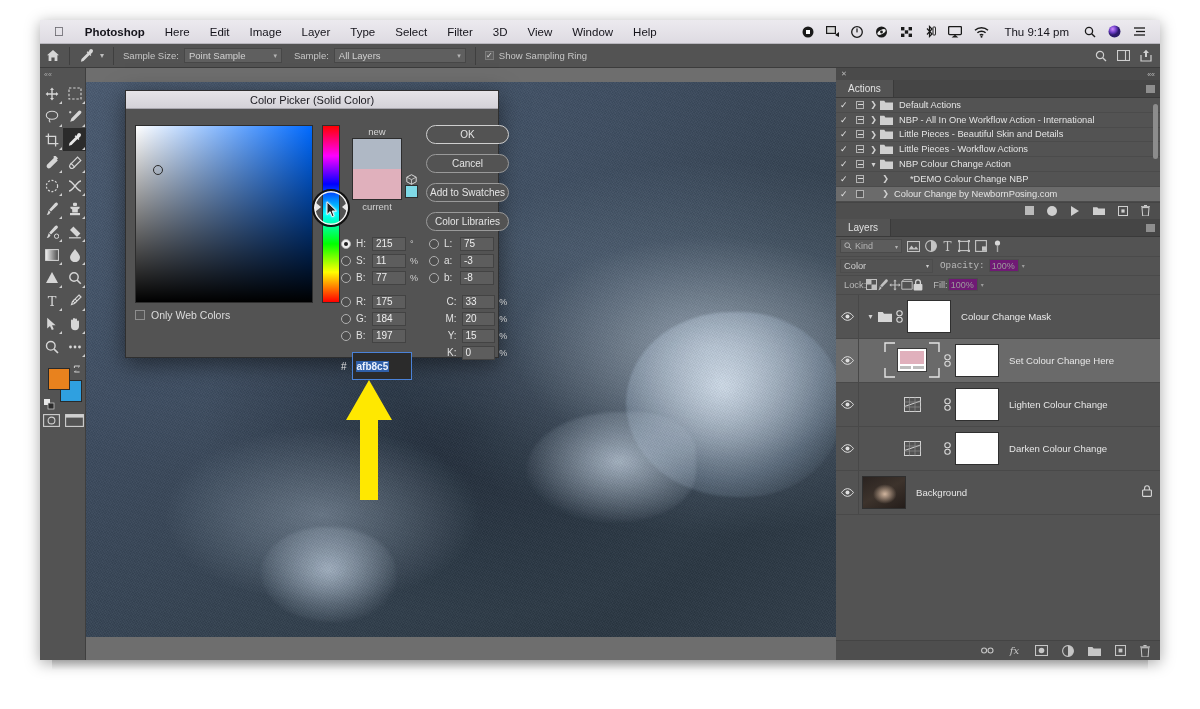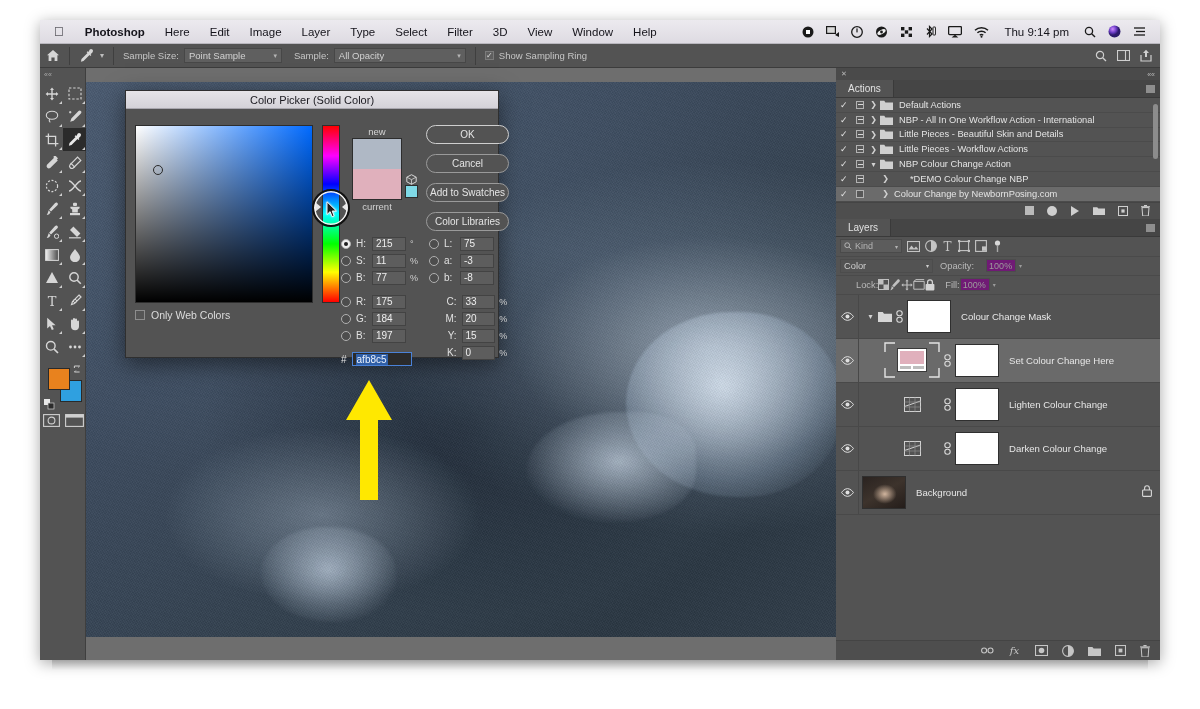--- a/index.html
+++ b/index.html
@@ -218,22 +218,22 @@
     color: #ededed; font-size: 10px; display: flex; align-items: center; padding: 0 3px;
   }
   .funit { font-size: 9px; color: #cfcfcf; margin-left: 4px; width: 10px; }
   .fgroup-l { position: absolute; left: 0; top: 0; width: 84px; }
   .fgroup-r { position: absolute; left: 88px; top: 0; width: 80px; }
   .fgroup-l2 { position: absolute; left: 0; top: 58px; width: 84px; }
   .fgroup-r2 { position: absolute; left: 88px; top: 58px; width: 80px; }
   .hexrow { position: absolute; left: 0; top: 117px; display: flex; align-items: center; }
   .hexrow .hash { font-size: 10px; color: #e0e0e0; margin-right: 5px; }
   .hexinput {
-    width: 60px; height: 14px; background: #2b2b2b; border: 1px solid #4a82d8;
-    display: flex; align-items: center; padding: 5px 3px;
+    width: 60px; height: 28px; background: #2b2b2b; border: 1px solid #4a82d8;
+    display: flex; align-items: center; padding: 5px 3px; font-weight: bold;
   }
   .hexinput span { background: #2f5fa8; color: #e9f0fb; font-size: 10px; padding: 0 1px; }
   .cmyk-lab-r { position: absolute; left: 88px; }
   .cmyk-lab-r .frow .flab { width: 14px; text-align: right; margin-right: 5px; }
 
   
   .yellow-arrow { position: absolute; left: 305px; top: 360px; z-index: 30; }
 
   
   .dock {
@@ -296,21 +296,21 @@
   }
   .blend-select {
     width: 93px; height: 14px; background: #535353; border: 1px solid #4c4c4c;
     display: flex; align-items: center; padding: 0 3px; font-size: 9.3px; color: #cfcfcf; position: relative;
   }
   .opacity-box {
     width: 30px; height: 13px; background: #701a75; border: 1px solid #4c4c4c;
     font-size: 9px; color: #9c9c9c; display: flex; align-items: center; padding: 0 2px;
   }
   .layers-lock {
-    height: 19px; display: flex; align-items: center; padding: 0 20px; 
+    height: 19px; display: flex; align-items: center; padding: 0 8px; 
     border-bottom: 1px solid #4a4a4a; font-size: 9.3px; color: #b9b9b9;
   }
   .layer-row {
     height: 44px; display: flex; align-items: center;
     border-bottom: 1px solid #494949; position: relative;
   }
   .layer-row.sel { background: #6a6a6a; }
   .eye-cell { width: 22px; display: flex; align-items: center; justify-content: center; }
   .sep-line { position: absolute; left: 22px; top: 0; bottom: 0; width: 1px; background: #484848; }
   .lyr-thumb-white { width: 44px; height: 33px; background: #fff; border: 1px solid #2f2f2f; }
@@ -465,21 +465,21 @@
       <div class="cell">
         <span class="opt-label">Sample Size:</span>
         <div class="opt-select" style="width:98px;">
           <span>Point Sample</span>
           <span class="caret">▾</span>
         </div>
       </div>
       <div class="cell">
         <span class="opt-label">Sample:</span>
         <div class="opt-select" style="width:132px;">
-          <span>All Opacity</span>
+          <span>All Layers</span>
           <span class="caret">▾</span>
         </div>
       </div>
       <div class="divider"></div>
       <div class="cell">
         <span class="chk on">✓</span>
         <span class="opt-label">Show Sampling Ring</span>
       </div>
       <div class="optbar-right">
         <span class="icon">
@@ -1067,21 +1067,21 @@
               <rect x="3.8" y="5" width="1.4" height="7" fill="#a8a8a8"></rect>
             </svg>
           </span>
       </div>
 
       <div class="layers-blend">
         <div class="blend-select">
           <span>Color</span>
           <span class="caret" style="position:absolute;right:3px;font-size:6px;">▾</span>
         </div>
-        <span style="margin-left:7px;margin-right:12px;">Opacity:</span>
+        <span style="margin-left:7px;margin-right:4px;font-family:Liberation Mono, monospace;">Opacity:</span>
         <span class="opacity-box">100%</span>
         <span style="margin-left:3px;font-size:6px;color:#9c9c9c;">▾</span>
       </div>
 
       <div class="layers-lock">
         <span>Lock:</span>
         <span class="icon">
             <svg width="11" height="11" viewBox="0 0 11 11">
               <rect x="0.5" y="0.5" width="10" height="10" fill="none" stroke="#c0c0c0" stroke-width="1"></rect>
               <g fill="#c0c0c0">

